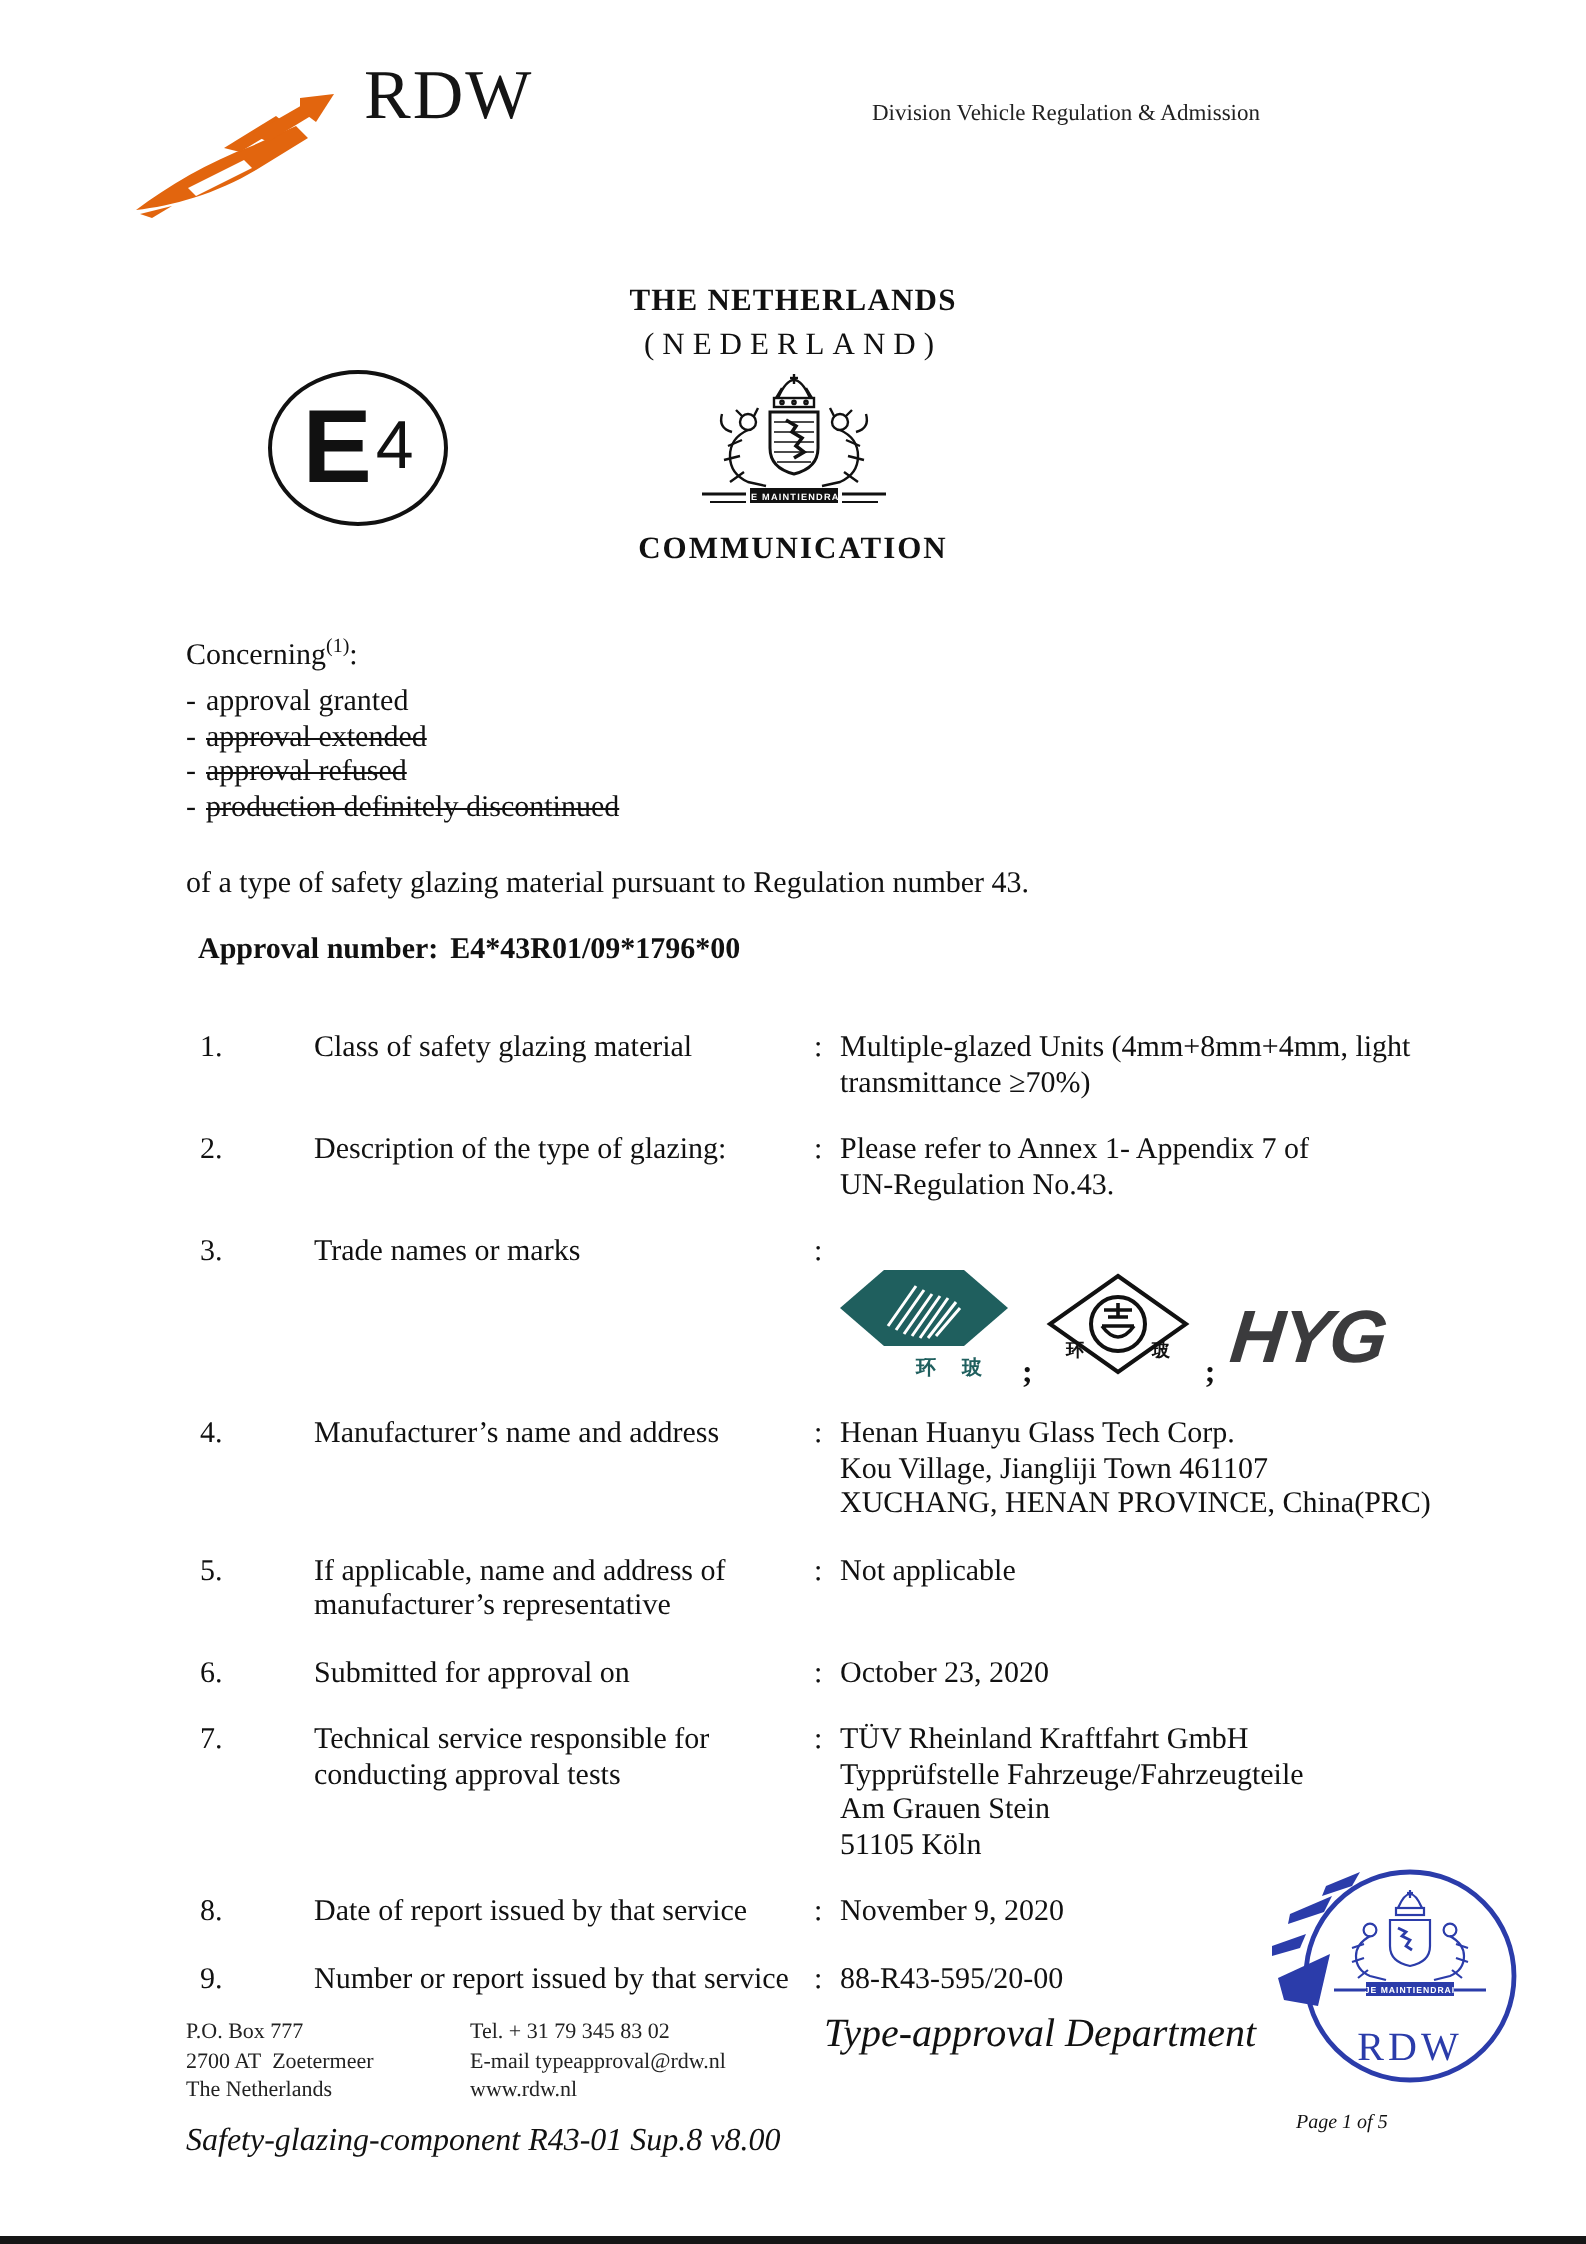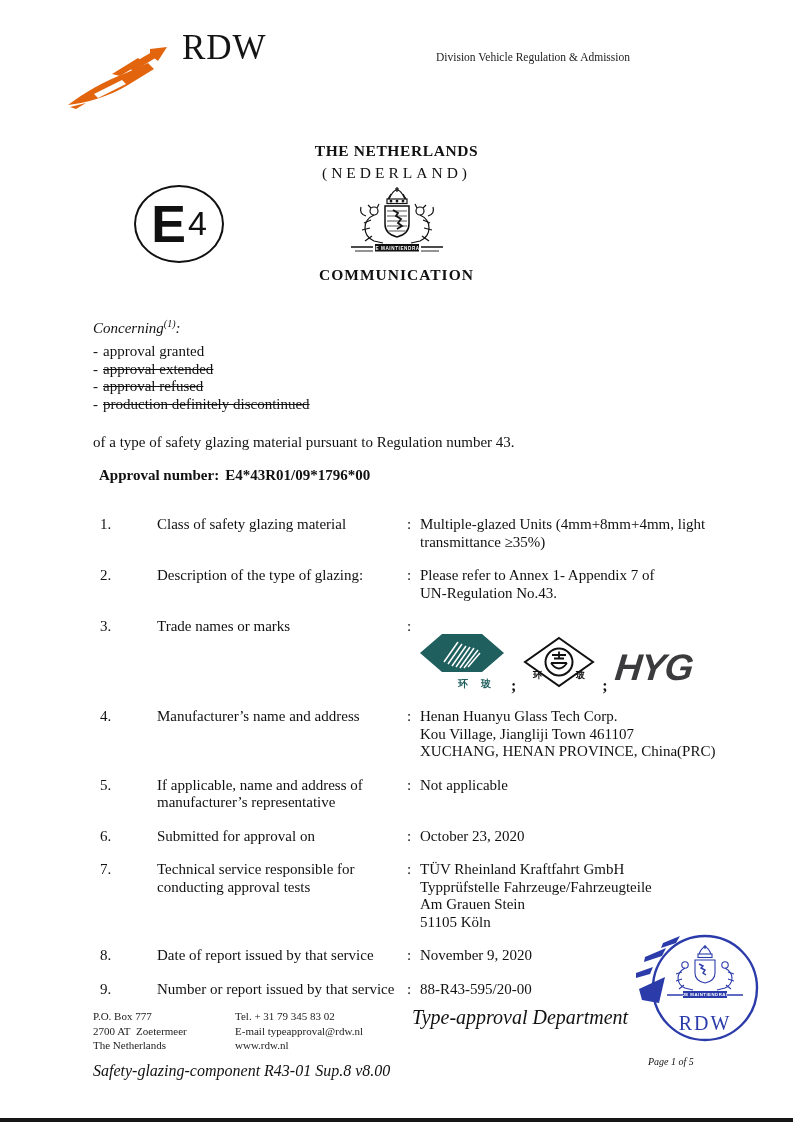--- a/index.html
+++ b/index.html
@@ -26,21 +26,21 @@
   .emark .e{font-size:52px;font-weight:bold;line-height:1;}
   .emark .four{font-size:34px;font-weight:400;line-height:1;margin-left:2px;transform:translateY(-1px);}
   
   .center-line{position:absolute;left:0;width:100%;text-align:center;}
   .country{top:142px;font-weight:bold;font-size:15.5px;letter-spacing:0.6px;}
   .native{top:164px;font-size:15.5px;letter-spacing:4px;}
   .arms{position:absolute;left:50%;top:186px;transform:translateX(-50%);}
   .comm{top:266px;font-weight:bold;font-size:15.5px;letter-spacing:1px;}
   
   .bodytext{font-size:15px;line-height:17.5px;}
-  .concerning{position:absolute;left:93px;top:315px;font-style:italic;}
+  .concerning{position:absolute;left:93px;top:315px;}
   .concerning sup{font-size:10px;vertical-align:6px;}
   .options{position:absolute;left:93px;top:343px;}
   .opt{line-height:17.6px;}
   .opt .bullet{margin-right:5px;}
   .struck{text-decoration:line-through;text-decoration-thickness:1.4px;}
   .subject{position:absolute;left:93px;top:434px;margin:0;}
   .approval-line{position:absolute;left:99px;top:467px;font-weight:bold;}
   .approval-line .n{margin-left:6px;}
   
   .items{position:absolute;left:100px;top:516px;width:660px;}
@@ -151,21 +151,21 @@
     <span>Approval number:</span><span class="n">E4*43R01/09*1796*00</span>
   </div>
 
   <div class="items bodytext">
 
     <div class="item-row">
       <div class="num">1.</div>
       <div class="label">Class of safety glazing material</div>
       <div class="colon">:</div>
       <div class="value">Multiple-glazed Units (4mm+8mm+4mm, light
-transmittance ≥35%)</div>
+transmittance ≥70%)</div>
     </div>
 
     <div class="item-row">
       <div class="num">2.</div>
       <div class="label">Description of the type of glazing:</div>
       <div class="colon">:</div>
       <div class="value">Please refer to Annex 1- Appendix 7 of
 UN-Regulation No.43.</div>
     </div>
 

